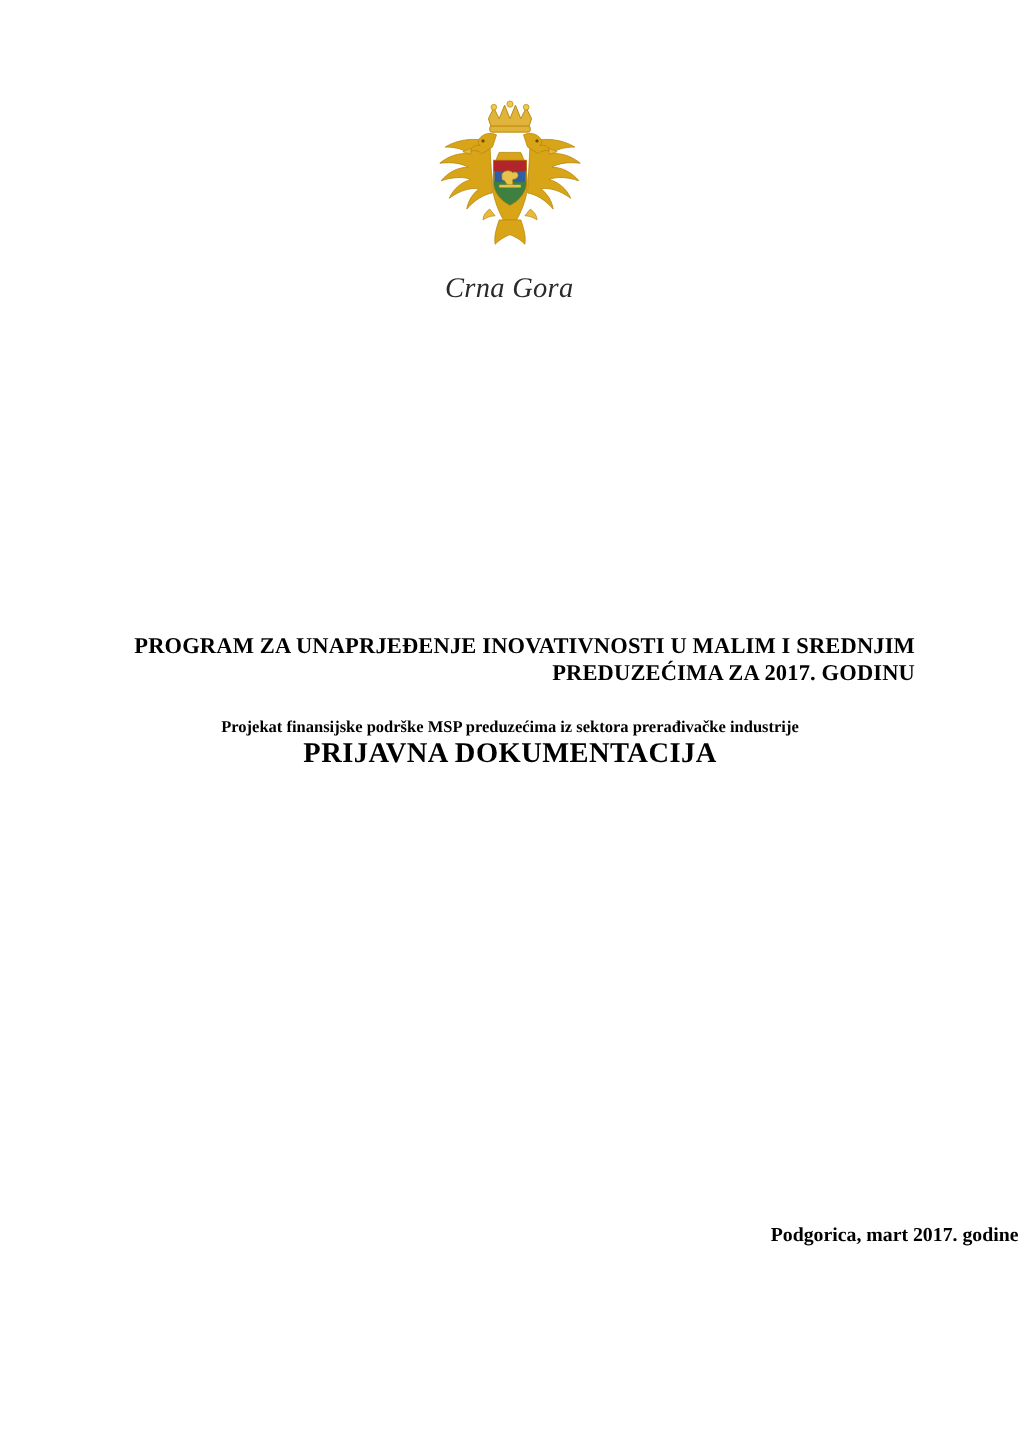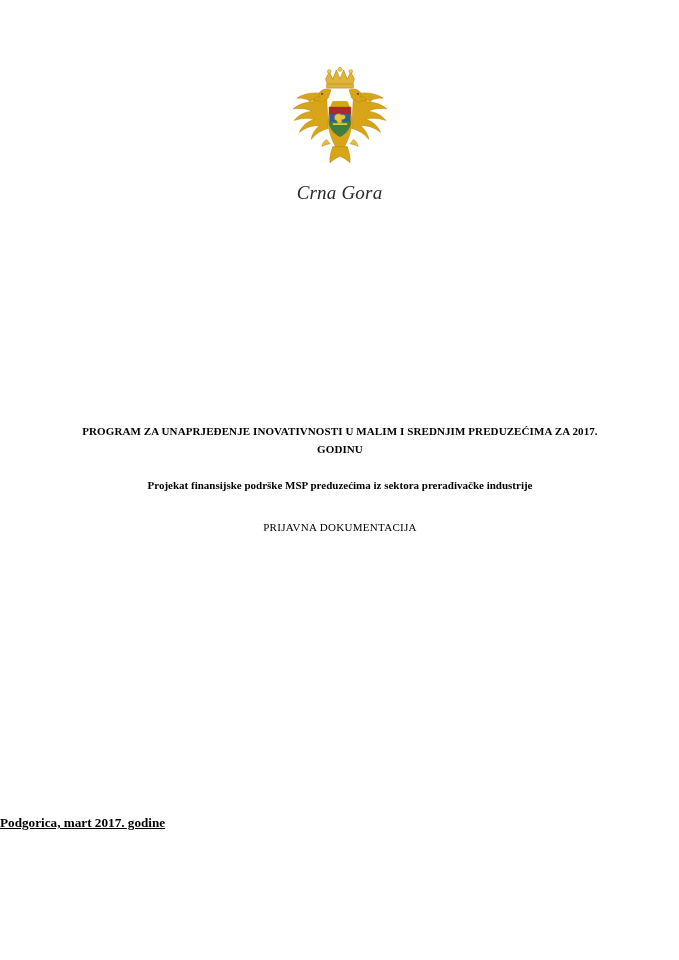--- a/index.html
+++ b/index.html
@@ -59,48 +59,47 @@
   .title-block {
     position: absolute;
     top: 422px;
     left: 70px;
     width: 540px;
     text-align: center;
   }
   .doc-title {
     font-family: "Liberation Serif", serif;
     font-weight: bold;
-    font-size: 11px;
+    font-size: 15px;
     line-height: 18px;
     letter-spacing: 0.1px;
+    text-align: right;
   }
   .doc-subtitle {
     margin-top: 18px;
     font-family: "Liberation Serif", serif;
     font-weight: bold;
     font-size: 11px;
     line-height: 18px;
   }
   .doc-section {
-    margin-top: 24px;
     font-family: "Liberation Serif", serif;
-    font-weight: normal;
-    font-size: 11px;
+    font-weight: bold;
+    font-size: 19px;
     line-height: 18px;
     letter-spacing: 0.3px;
   }
 
   
   .footer-block {
     position: absolute;
     top: 814px;
     left: 0;
     width: 679px;
-    text-align: left;
-    text-decoration: underline;
+    text-align: right;
   }
   .footer-text {
     font-family: "Liberation Serif", serif;
     font-weight: bold;
     font-size: 13.2px;
     line-height: 18px;
   }
 </style>
 </head>
 <body>

